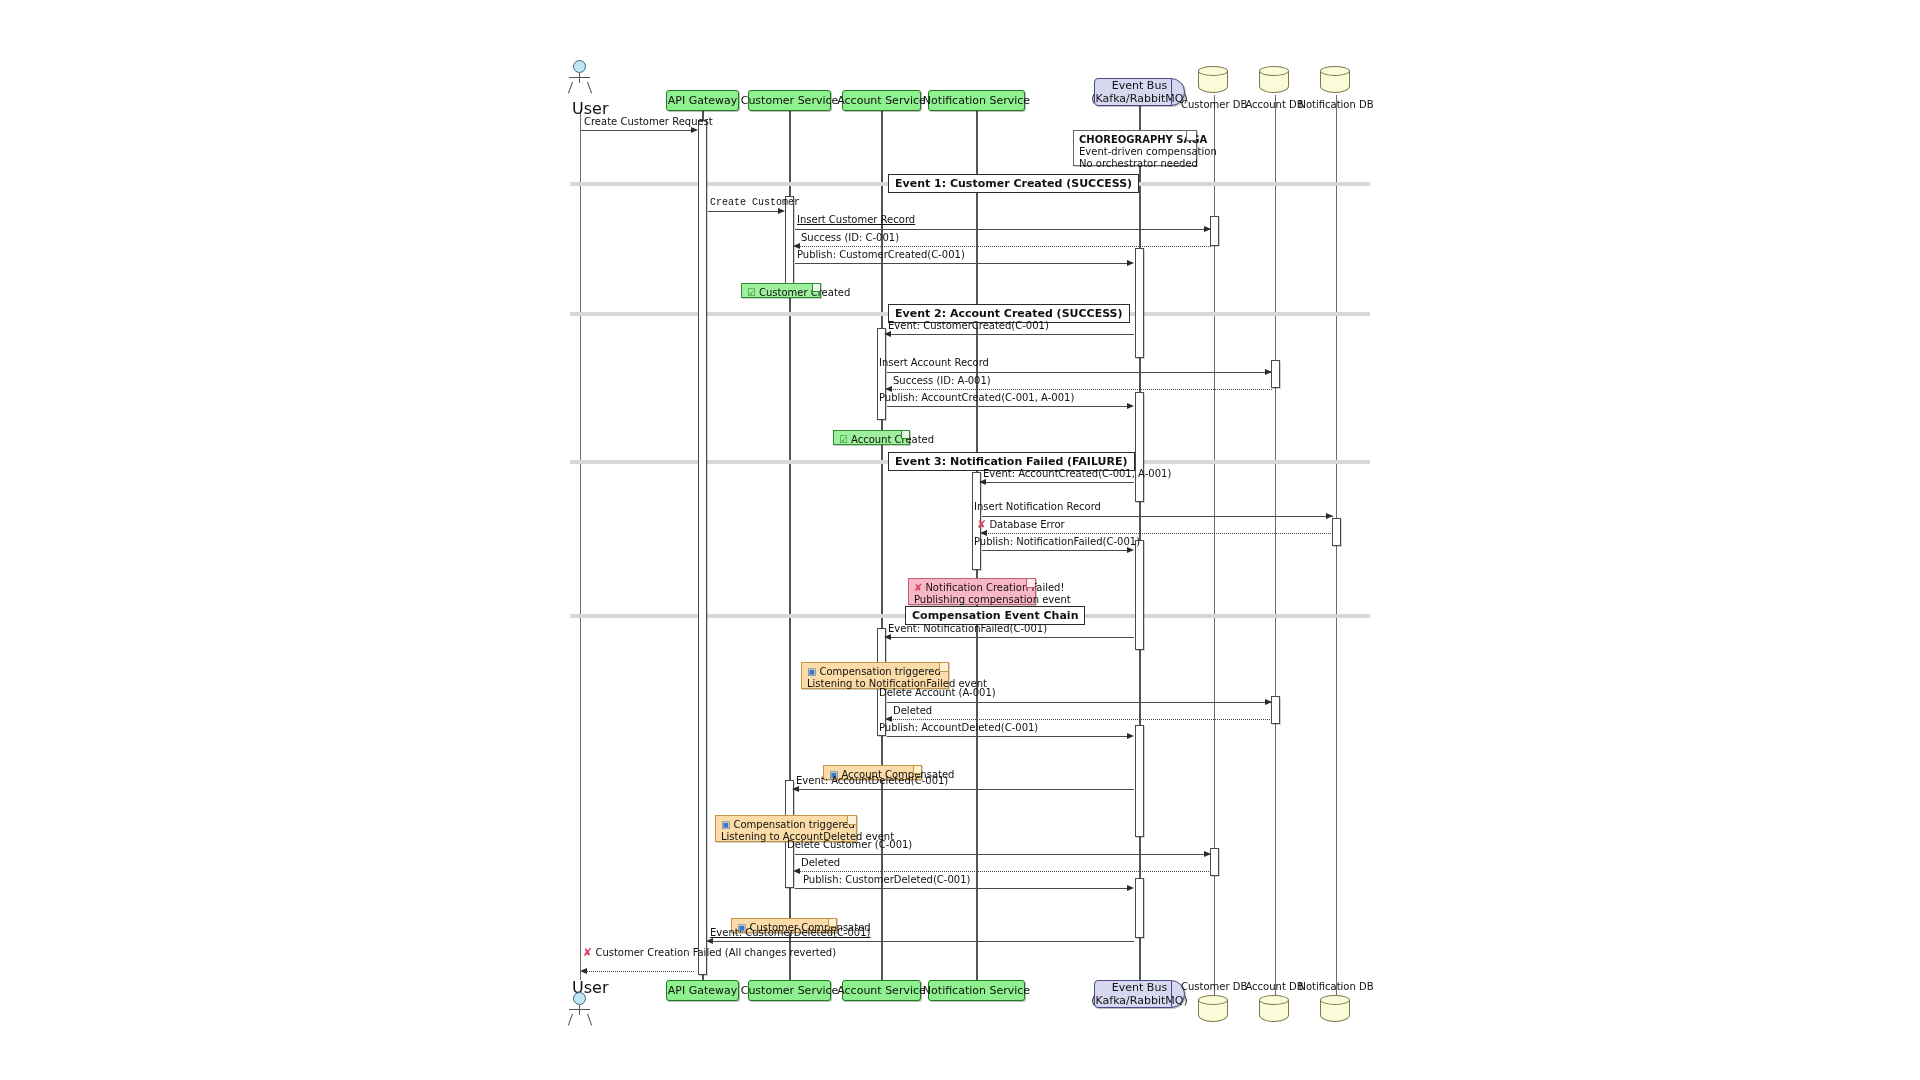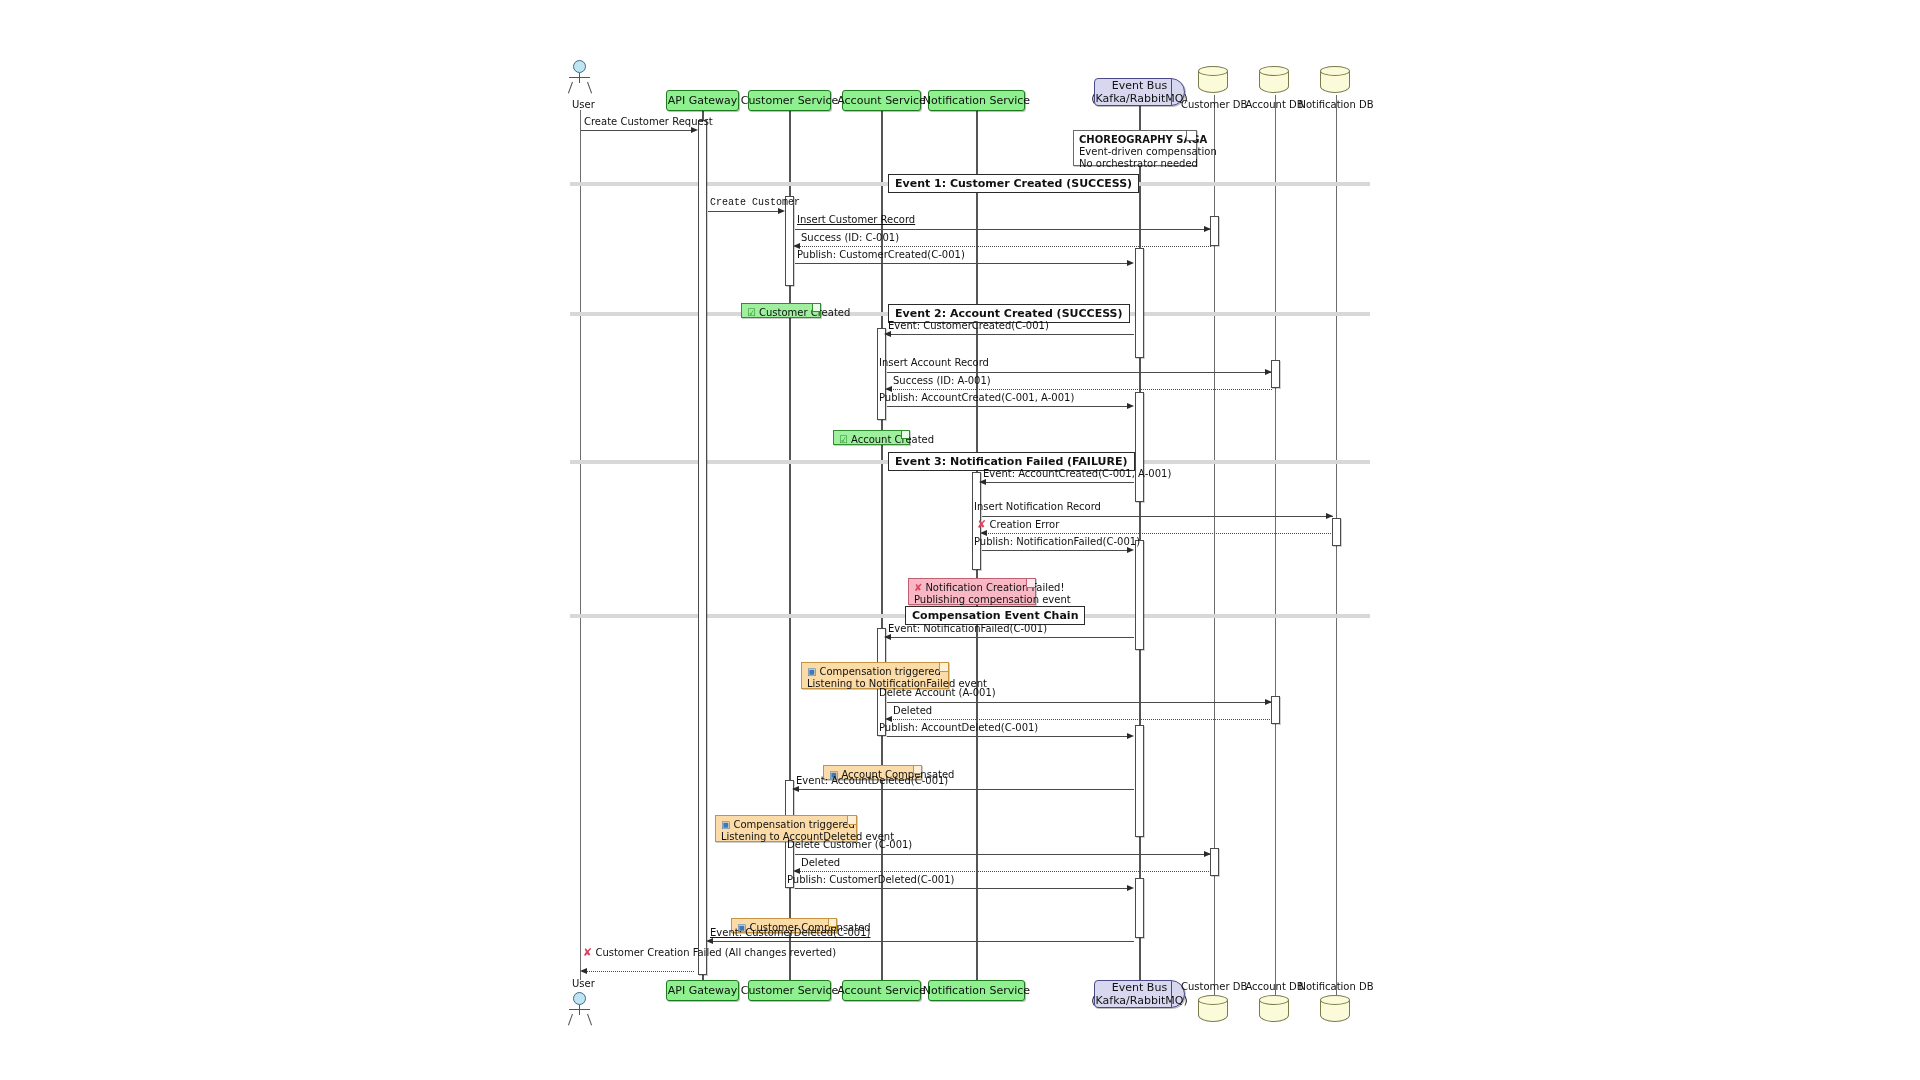--- a/index.html
+++ b/index.html
@@ -68,21 +68,21 @@
   .actor{position:absolute;width:26px;height:34px;}
   .actor .head{
     position:absolute;left:6px;top:0;width:13px;height:13px;
     border:1px solid #3a6a8a;border-radius:50%;
     background:#bfe4f2;box-sizing:border-box;
   }
   .actor .stem{position:absolute;left:12px;top:13px;width:1px;height:10px;background:#555;}
   .actor .arms{position:absolute;left:2px;top:17px;width:21px;height:1px;background:#555;}
   .actor .legL{position:absolute;left:5px;top:22px;width:1px;height:12px;background:#555;transform:rotate(20deg);transform-origin:top;}
   .actor .legR{position:absolute;left:20px;top:22px;width:1px;height:12px;background:#555;transform:rotate(-20deg);transform-origin:top;}
-  .actor-label{position:absolute;font-size:10px;color:#111;white-space:nowrap;}
+  .actor-label{position:absolute;font-size:16px;color:#111;white-space:nowrap;}
 
   
   .act{
     position:absolute;width:9px;
     background:#ffffff;border:1px solid #4a4a4a;
     box-sizing:border-box;
     box-shadow:1px 1px 0 rgba(0,0,0,.18);
   }
 
   
@@ -254,21 +254,21 @@
   <div class="msg-label" style="left:797px;top:214px;text-decoration:underline;">Insert Customer Record</div>
 
   <div class="msg dashed" style="left:795px;top:246px;width:416px;"></div>
   <div class="head-l" style="left:793px;top:243px;"></div>
   <div class="msg-label" style="left:801px;top:232px;">Success (ID: C-001)</div>
 
   <div class="msg" style="left:795px;top:263px;width:336px;"></div>
   <div class="head-r" style="left:1127px;top:260px;"></div>
   <div class="msg-label" style="left:797px;top:249px;">Publish: CustomerCreated(C-001)</div>
 
-  <div class="note n-green" style="left:741px;top:283px;width:80px;height:15px;margin-top:20px;">
+  <div class="note n-green" style="left:741px;top:283px;width:80px;height:15px;">
     <span class="ico ico-check">☑</span><span>Customer Created</span>
     <span class="fold" style="width:7px;height:7px;"></span>
   </div>
 
   <div class="msg" style="left:886px;top:334px;width:248px;"></div>
   <div class="head-l" style="left:884px;top:331px;"></div>
   <div class="msg-label" style="left:888px;top:320px;">Event: CustomerCreated(C-001)</div>
 
   <div class="msg" style="left:887px;top:372px;width:385px;"></div>
   <div class="head-r" style="left:1265px;top:369px;"></div>
@@ -292,21 +292,21 @@
   <div class="msg-label" style="left:983px;top:468px;">Event: AccountCreated(C-001, A-001)</div>
 
   <div class="msg" style="left:982px;top:516px;width:351px;"></div>
   <div class="head-r" style="left:1326px;top:513px;"></div>
   <div class="msg-label" style="left:974px;top:501px;">Insert Notification Record</div>
 
   <div class="msg dashed" style="left:982px;top:533px;width:351px;"></div>
   <div class="head-l" style="left:980px;top:530px;"></div>
   <div class="msg-label" style="left:977px;top:519px;">
     <span class="xmark">✘</span>
-    <span>Creation Error</span>
+    <span>Database Error</span>
   </div>
 
   <div class="msg" style="left:982px;top:550px;width:149px;"></div>
   <div class="head-r" style="left:1127px;top:547px;"></div>
   <div class="msg-label" style="left:974px;top:536px;">Publish: NotificationFailed(C-001)</div>
 
   <div class="note n-pink" style="left:908px;top:578px;width:128px;height:27px;">
     <span class="ico ico-x">✘</span><span>Notification Creation Failed!</span>
     <span class="l2">Publishing compensation event</span>
     <span class="fold" style="width:8px;height:8px;"></span>
@@ -352,21 +352,21 @@
   <div class="msg" style="left:795px;top:854px;width:416px;"></div>
   <div class="head-r" style="left:1204px;top:851px;"></div>
   <div class="msg-label" style="left:787px;top:839px;">Delete Customer (C-001)</div>
 
   <div class="msg dashed" style="left:795px;top:871px;width:416px;"></div>
   <div class="head-l" style="left:793px;top:868px;"></div>
   <div class="msg-label" style="left:801px;top:857px;">Deleted</div>
 
   <div class="msg" style="left:795px;top:888px;width:336px;"></div>
   <div class="head-r" style="left:1127px;top:885px;"></div>
-  <div class="msg-label" style="left:787px;top:874px;">Publish: CustomerDeleted(C-001)</div>
+  <div class="msg-label" style="left:787px;top:874px;padding-left:16px;">Publish: CustomerDeleted(C-001)</div>
 
   <div class="note n-orange" style="left:731px;top:918px;width:106px;height:15px;">
     <span class="ico ico-info">▣</span><span>Customer Compensated</span>
     <span class="fold" style="width:7px;height:7px;"></span>
   </div>
 
   <div class="msg" style="left:708px;top:941px;width:426px;"></div>
   <div class="head-l" style="left:706px;top:938px;"></div>
   <div class="msg-label" style="left:710px;top:927px;text-decoration:underline;">Event: CustomerDeleted(C-001)</div>
 

